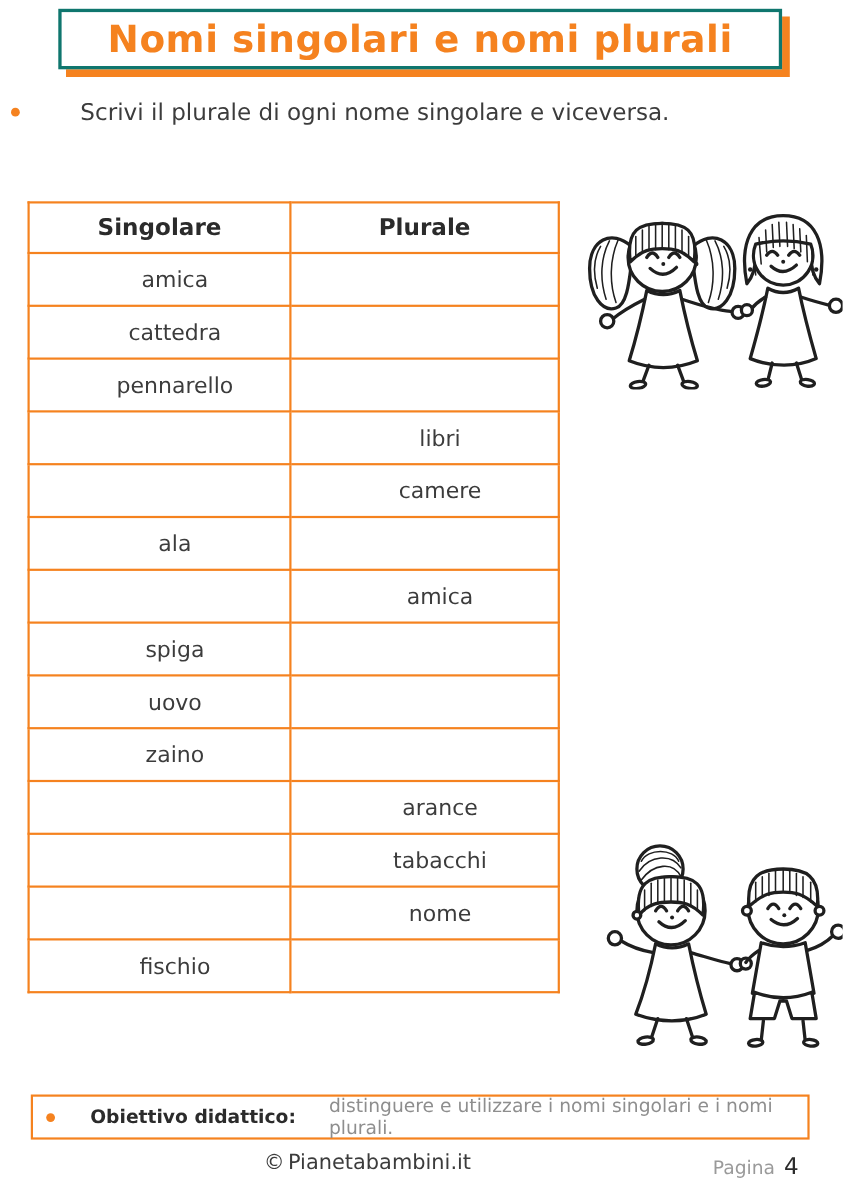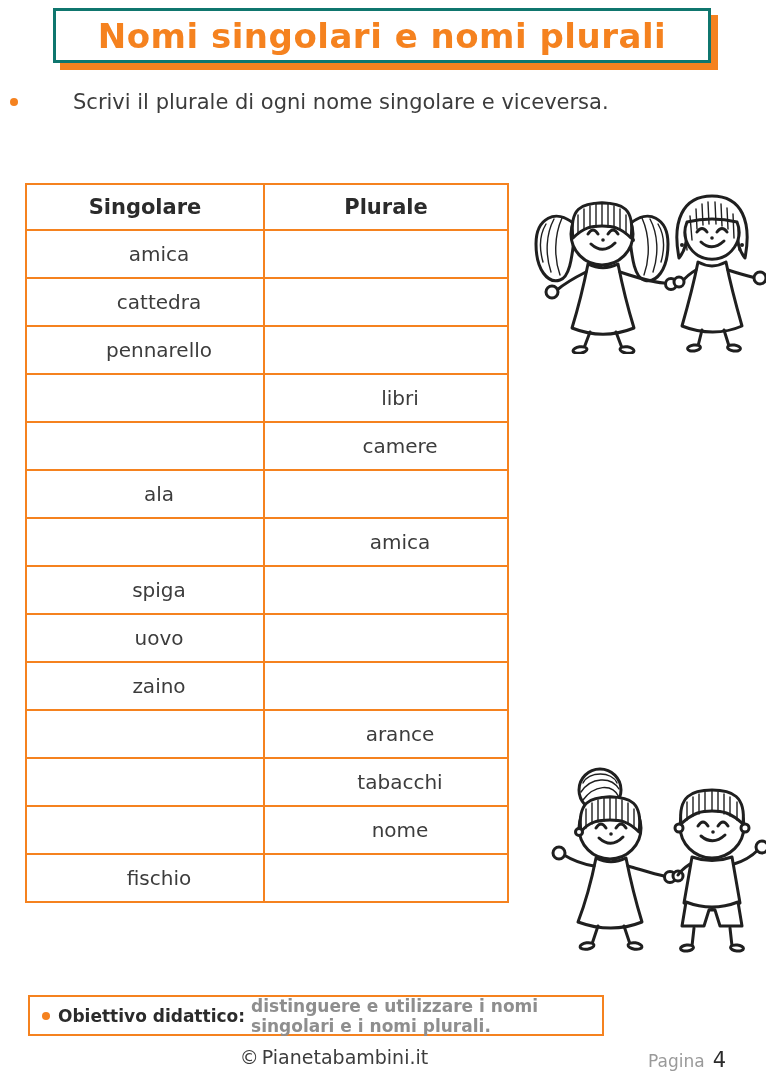--- a/index.html
+++ b/index.html
@@ -31,25 +31,25 @@
   
   .illus-top { position:absolute; left:516px; top:182px; width:250px; height:172px; }
   .illus-bottom { position:absolute; left:516px; top:764px; width:250px; height:192px; }
   .art path, .art circle, .art ellipse, .art line {
     fill:none; stroke:#1f1f1f; stroke-width:3; stroke-linecap:round; stroke-linejoin:round; }
   .art .fillw { fill:#ffffff; }
   .art .thin { stroke-width:1.4; }
   .art .dot { fill:#1f1f1f; stroke:none; }
 
   
-  .objective-box { position:absolute; left:28px; top:995px; width:576px; height:41px;
-    border:2px solid #F5821F; background:#fff; display:flex; align-items:center; padding:0 12px; }
+  .objective-box { position:absolute; left:28px; top:995px; width:708px; height:41px;
+    border:2px solid #F5821F; background:#fff; display:flex; align-items:center; padding:0 12px;gap:24px; }
   .objective-box .bullet { margin-right:8px; }
   .obj-label { font-size:17px; font-weight:bold; color:#2b2b2b; white-space:pre; }
-  .obj-text { font-size:17px; color:#8e8e8e; margin-left:6px;font-weight:bold; }
+  .obj-text { font-size:17px; color:#8e8e8e; margin-left:6px; }
 
   
   .footer-brand { position:absolute; left:0; top:1046px; width:668px; text-align:center;
     font-size:19px; color:#3c3c3c; }
   .footer-brand .copy { margin-right:3px; }
   .footer-page { position:absolute; right:42px; top:1048px; display:flex; align-items:baseline;justify-content:flex-end; }
   .page-label { font-size:17px; color:#9a9a9a; margin-right:8px; }
   .page-num { font-size:21px; color:#2b2b2b; }
 </style>
 </head>

